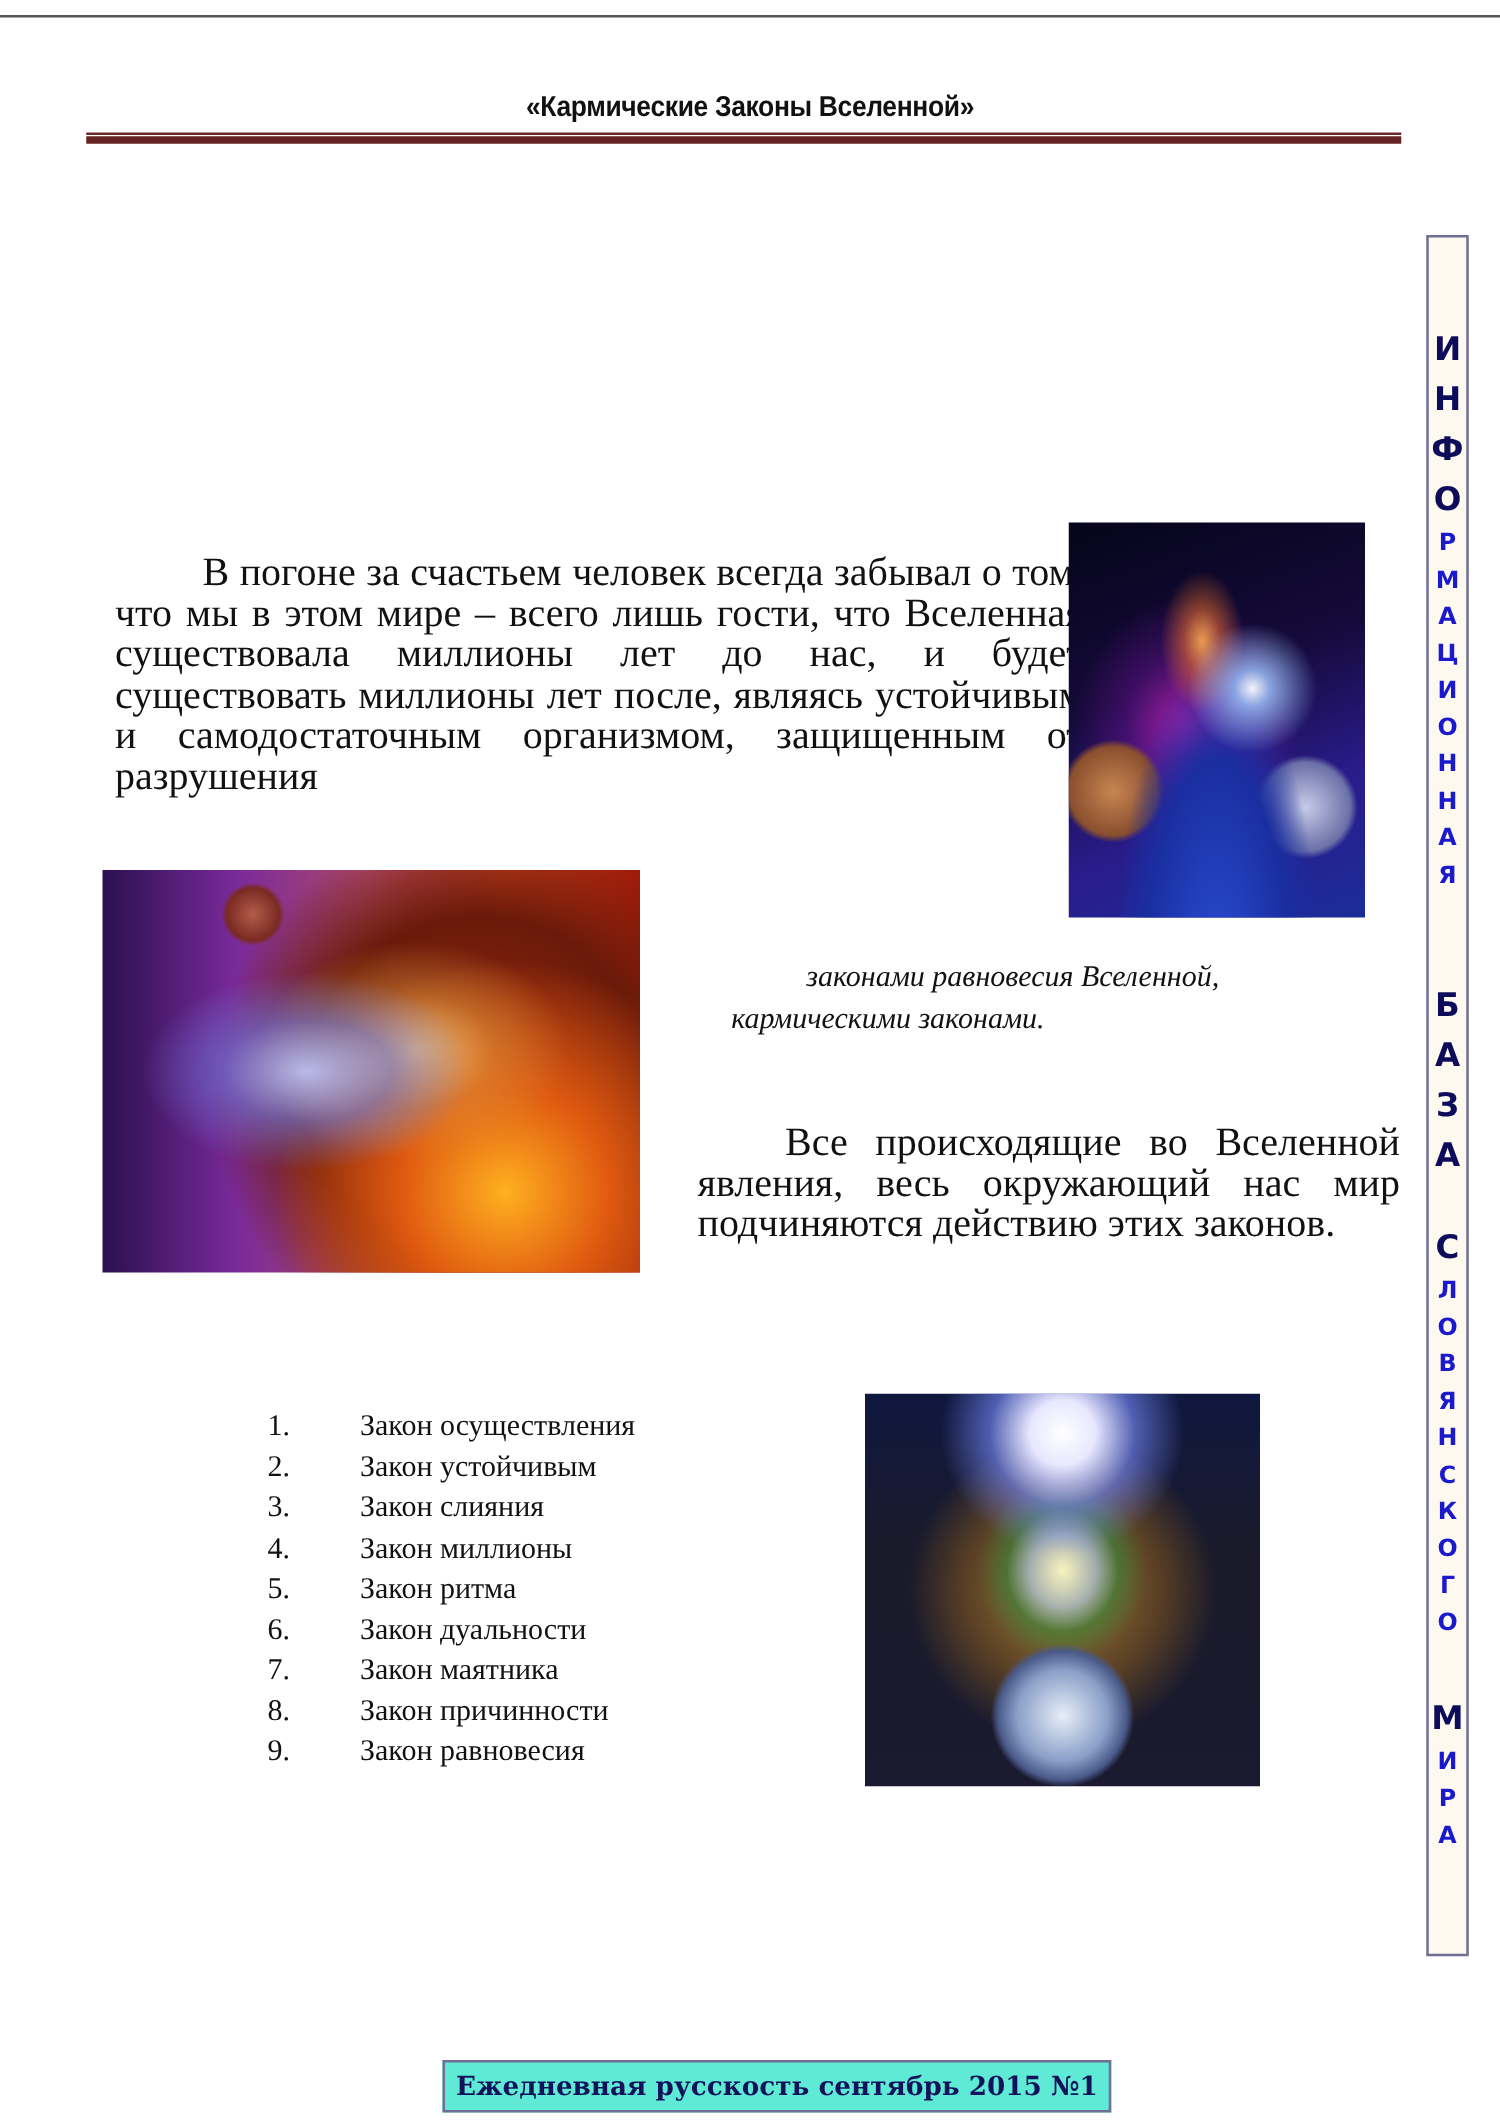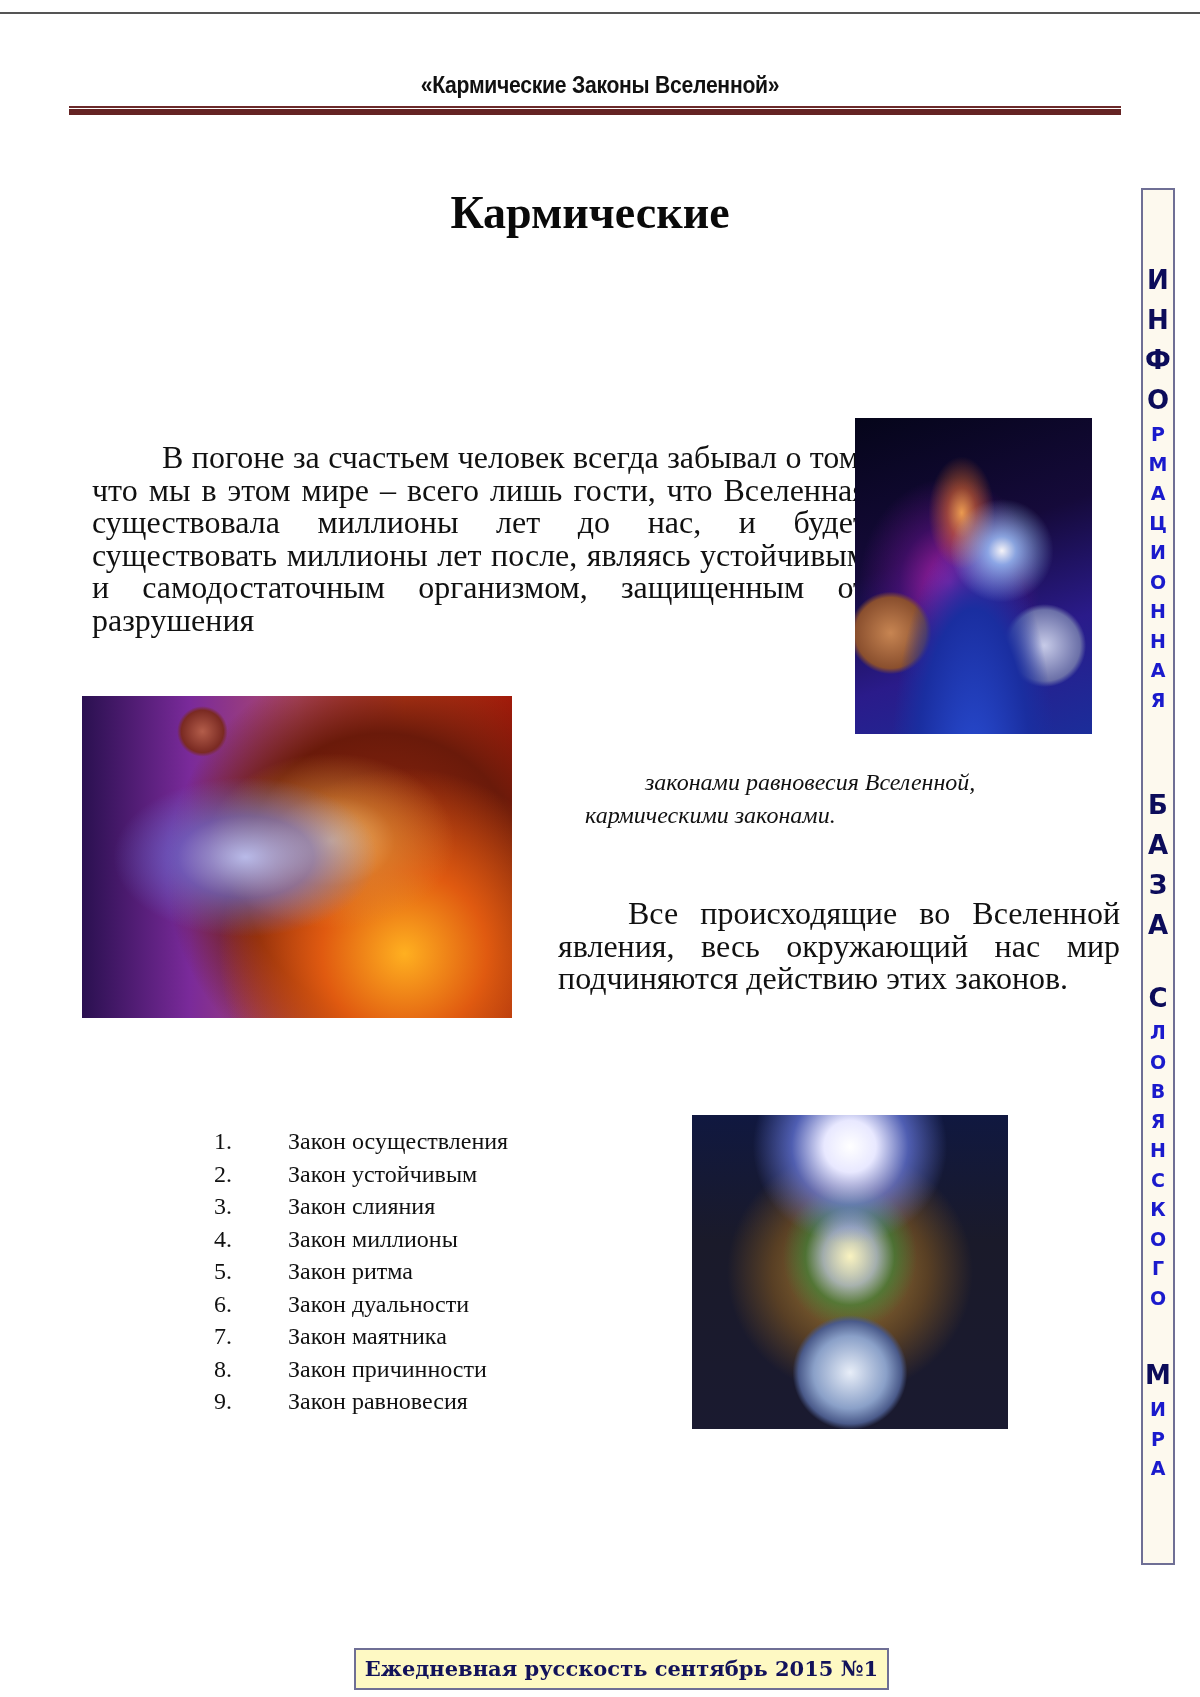--- a/index.html
+++ b/index.html
@@ -60,38 +60,37 @@
 
   .side-banner { position: absolute; left: 1141px; top: 188px; width: 34px; height: 1377px;
                  background: #fdf9ee; border: 2px solid #6f6f95; box-sizing: border-box; }
   .side-banner .letters { position: absolute; left: 0; width: 100%; text-align: center;
                           font-family: "DejaVu Sans", sans-serif; font-weight: bold; color: #1a1acc; }
   .side-banner .letters span { display: block; }
   .side-banner .big { color: #0c0c5a; font-size: 26px; line-height: 40px; }
   .side-banner .small { font-size: 19px; line-height: 29.5px; }
 
   .footer-box { position: absolute; left: 354px; top: 1648px; width: 535px; height: 42px;
-                background: #fef9c3; border: 2px solid #6f6f95; box-sizing: border-box;
+                background: #5eead4; border: 2px solid #6f6f95; box-sizing: border-box;
                 text-align: center; line-height: 38px; font-family: "DejaVu Serif", serif;
                 font-weight: bold; font-size: 21px; color: #12125a; }
 </style>
 </head>
 <body>
 
 <div class="top-rule"></div>
 
 <div class="running-header">«Кармические Законы Вселенной»</div>
 <div class="header-rule">
   <div class="thin"></div>
     <div class="gap"></div>
     <div class="thick"></div>
 </div>
 
 <div class="page-title">
-  <div>Кармические</div>
 </div>
 
 <div class="para intro"><span class="indent"></span><span>В погоне за счастьем человек всегда забывал о том, что мы в этом мире – всего лишь гости, что Вселенная существовала миллионы лет до нас, и будет существовать миллионы лет после, являясь устойчивым и самодостаточным организмом, защищенным от разрушения</span></div>
 
 <div class="img img-cosmos"></div>
 <div class="img img-libra"></div>
 
 <div class="quote">
   <div>законами равновесия Вселенной,</div>
   <div>кармическими законами.</div>

